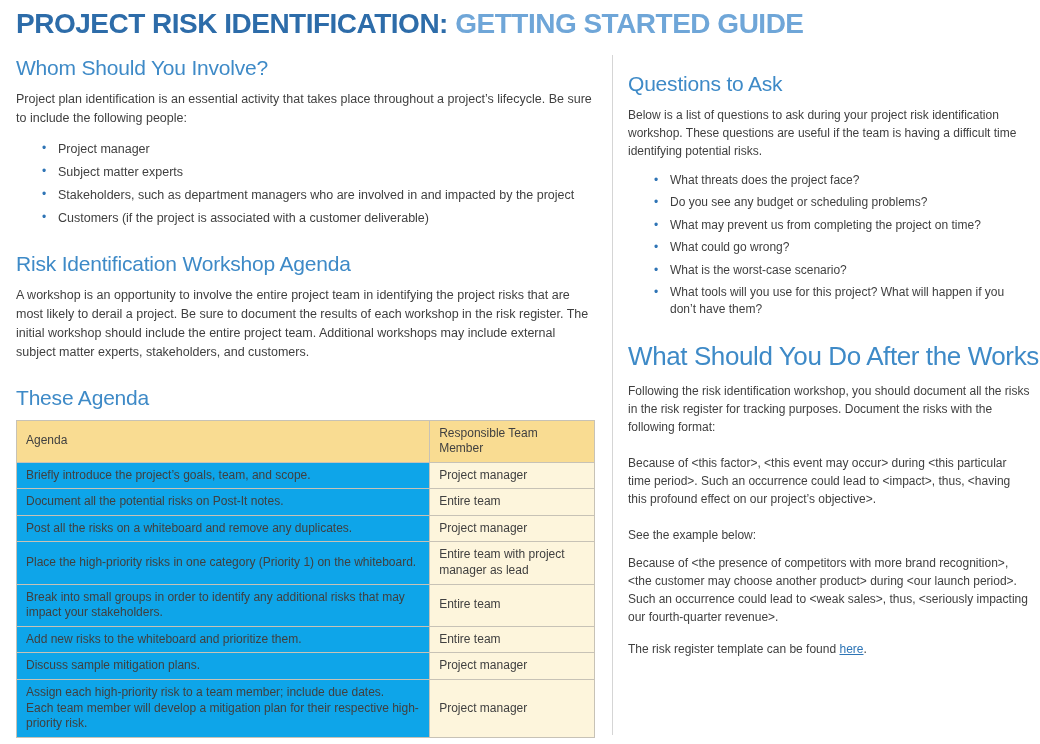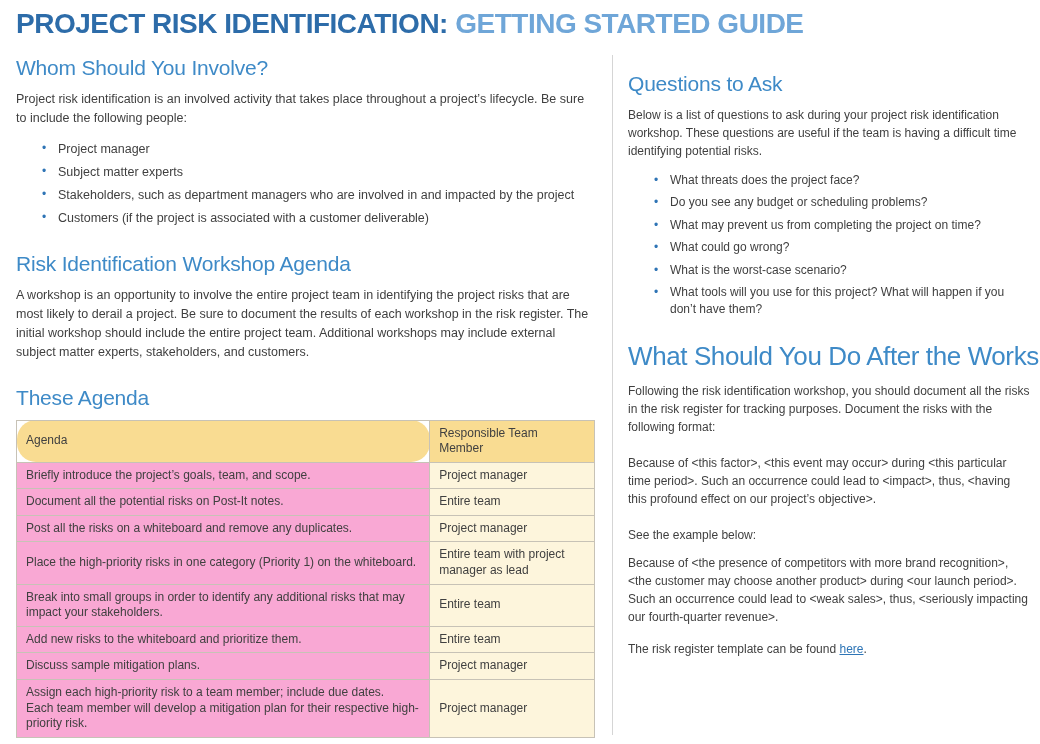--- a/index.html
+++ b/index.html
@@ -53,23 +53,23 @@
   table.agenda-table {
     border-collapse: collapse; width: 579px; margin-top: 8px;
     font-size: 12px; color: #404040;
   }
   table.agenda-table th, table.agenda-table td {
     border: 1px solid #c7c2b6; padding: 5px 9px;
     text-align: left; vertical-align: middle; line-height: 1.3;
     font-weight: normal;
   }
   table.agenda-table th { background: #f9dc92; }
-  table.agenda-table td.c1 { width: 414px; background: #f9a8d4; white-space: pre-line; }
+  table.agenda-table td.c1 { width: 414px; background: #0ea5e9; white-space: pre-line; }
   table.agenda-table td.c2 { width: 165px; background: #fdf5dc; }
-  table.agenda-table th.c1 { width: 414px; border-radius: 19px; }
+  table.agenda-table th.c1 { width: 414px; }
   table.agenda-table th.c2 { width: 165px; }
 
   .gap-big { margin-top: 18px; }
   .gap-med { margin-top: 14px; }
 
   a.doc-link { color: #2e75b6; text-decoration: underline; cursor: pointer; }
 </style>
 </head>
 <body>
 
@@ -77,21 +77,21 @@
 
   <div class="doc-title">
     <span class="t-main">PROJECT RISK IDENTIFICATION: </span><span class="t-accent">GETTING STARTED GUIDE</span>
   </div>
 
   <div class="divider"></div>
 
   <div class="col-left">
 
     <h2 class="section-heading first">Whom Should You Involve?</h2>
-    <p class="body-text">Project risk identification is an involved activity that takes place throughout a project’s lifecycle. Be sure to include the following people:</p>
+    <p class="body-text">Project plan identification is an essential activity that takes place throughout a project’s lifecycle. Be sure to include the following people:</p>
     <ul class="bullets">
       <li>Project manager</li>
       <li>Subject matter experts</li>
       <li>Stakeholders, such as department managers who are involved in and impacted by the project</li>
       <li>Customers (if the project is associated with a customer deliverable)</li>
     </ul>
 
     <h2 class="section-heading mid">Risk Identification Workshop Agenda</h2>
     <p class="body-text">A workshop is an opportunity to involve the entire project team in identifying the project risks that are most likely to derail a project. Be sure to document the results of each workshop in the risk register. The initial workshop should include the entire project team. Additional workshops may include external subject matter experts, stakeholders, and customers.</p>
 

